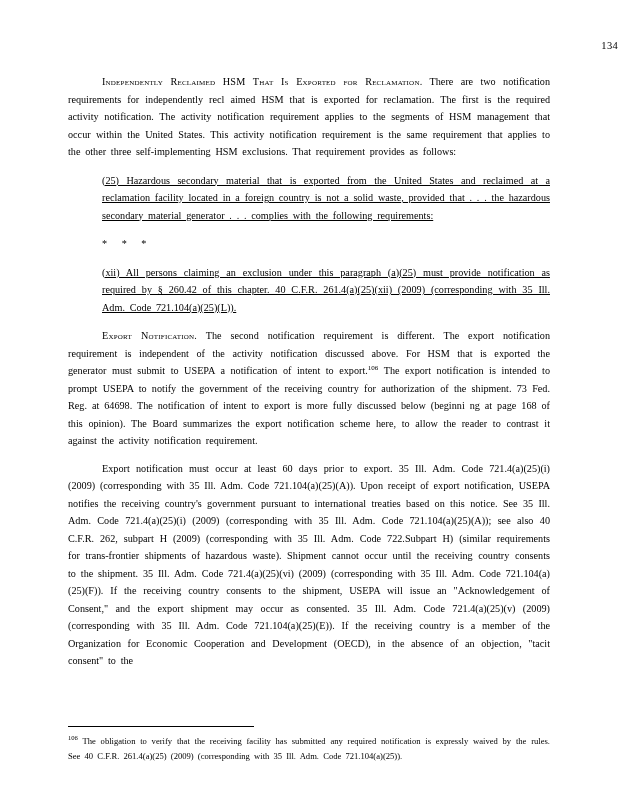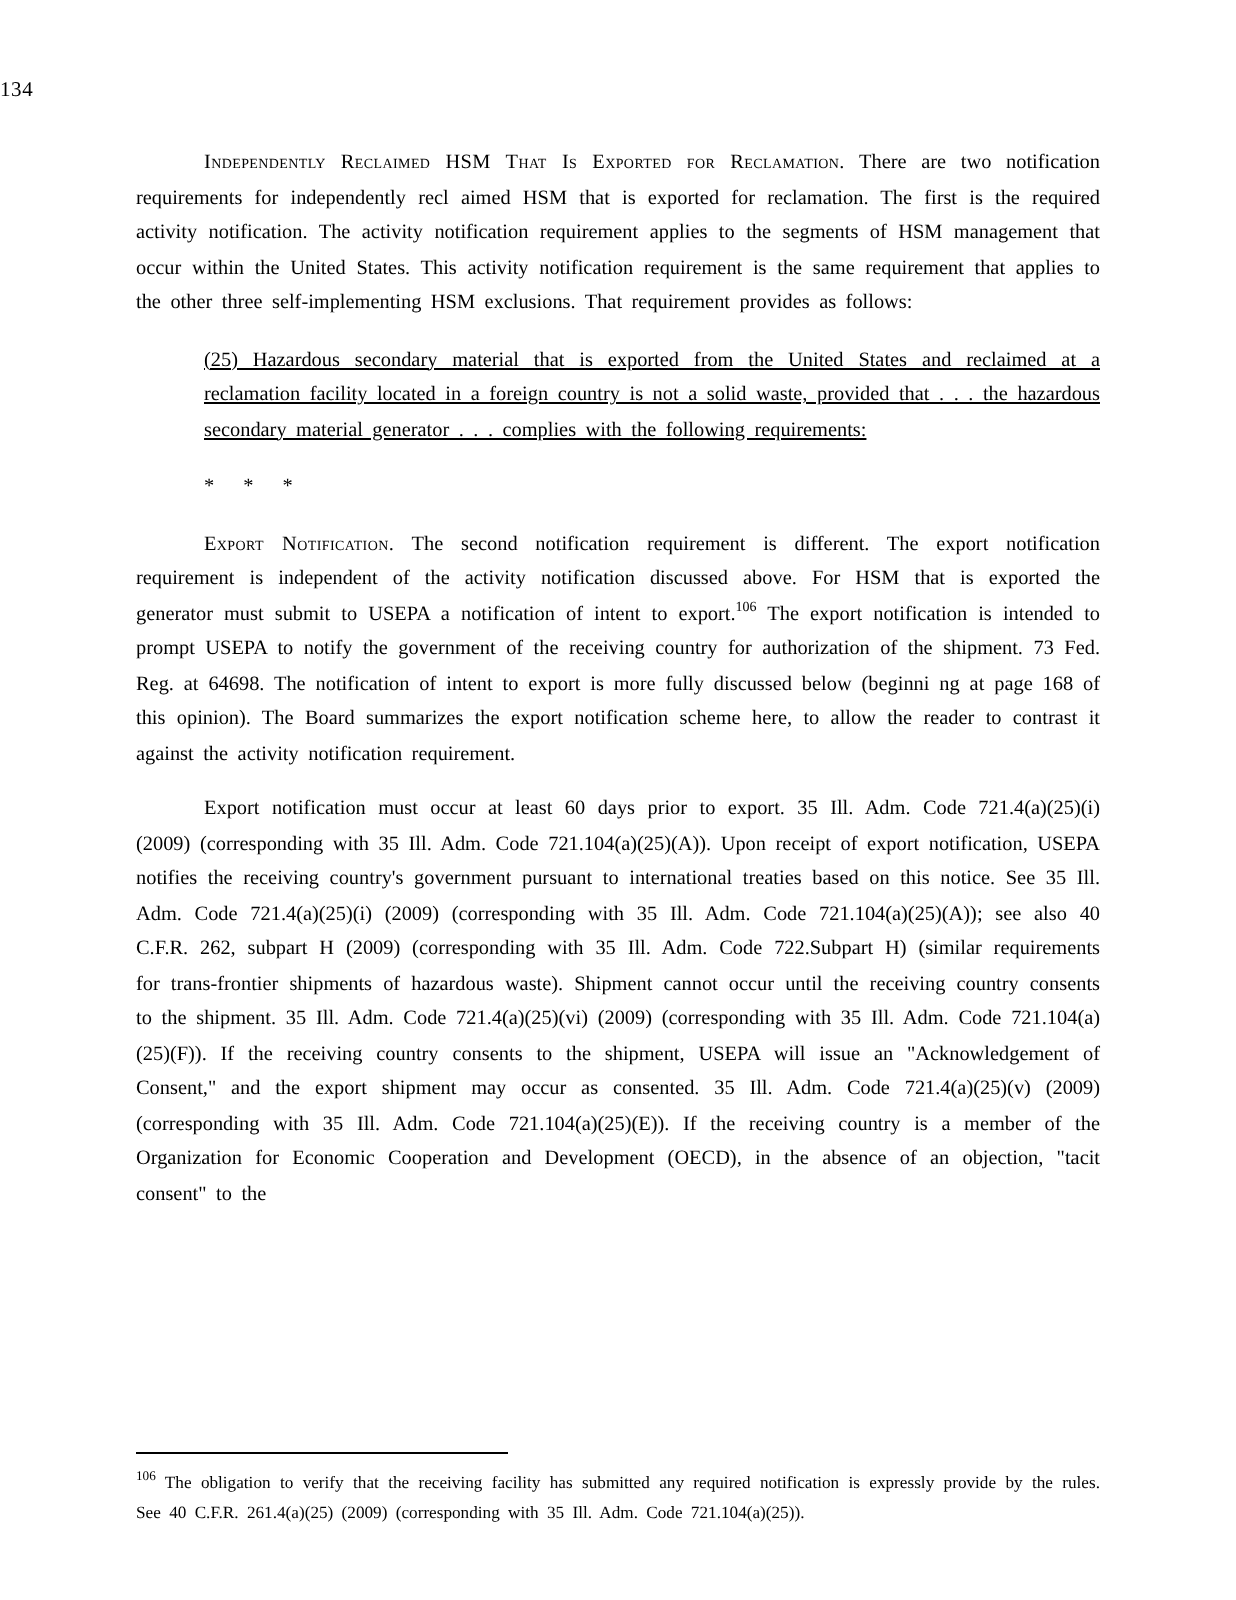--- a/index.html
+++ b/index.html
@@ -15,21 +15,21 @@
     overflow: hidden;
   }
   .page {
     position: relative;
     width: 618px;
     height: 800px;
     box-sizing: border-box;
     padding: 0;
   }
   .page-number {
-    text-align: left;
+    text-align: right;
     font-size: 10.5px;
     margin-top: 40px;
     letter-spacing: 0.3px;
   }
   .body-area {
     margin: 22px 68px 16px 68px;
   }
   p.para {
     margin: 0 0 0 0;
     font-size: 10.2px;
@@ -104,24 +104,25 @@
   <div class="page-number">134</div>
 
   <div class="body-area">
 
     <p class="para indent"><span class="smallcaps">Independently Reclaimed HSM That Is Exported for Reclamation.</span><span>  There are two notification requirements for independently recl aimed HSM that is exported for reclamation.  The first is the required activity notification.  The activity notification requirement applies to the segments of HSM management that occur within the United States.  This activity notification requirement is the same requirement that applies to the other three self-implementing HSM exclusions.  That requirement provides as follows:</span></p>
 
     <div class="blockquote"><span class="bq-indent">(25) Hazardous secondary material that is exported from the United States and reclaimed at a reclamation facility located in a foreign country is not a solid waste, provided that . . . the hazardous secondary material generator . . . complies with the following requirements:</span></div>
 
     <div class="stars">* * *</div>
 
+    <div class="blockquote"><span class="bq-indent">(xii) All persons claiming an exclusion under this paragraph (a)(25) must provide notification as required by § 260.42 of this chapter.  40 C.F.R. 261.4(a)(25)(xii) (2009) (corresponding with 35 Ill. Adm. Code 721.104(a)(25)(L)).</span></div>
 
     <p class="para indent" style="margin-top:11px;"><span class="smallcaps">Export Notification.</span><span>  The second notification requirement is different.  The export notification requirement is independent of the activity notification discussed above.  For HSM that is exported the generator must submit to USEPA a notification of intent to export.</span><sup class="fnref">106</sup><span>  The export notification is intended to prompt USEPA to notify the government of the receiving country for authorization of the shipment.  73 Fed. Reg. at 64698.  The notification of intent to export is more fully discussed below (beginni ng at page 168 of this opinion).  The Board summarizes the export notification scheme here, to allow the reader to contrast it against the activity notification requirement.</span></p>
 
     <p class="para indent"><span>Export notification must occur at least 60 days prior to export.  35 Ill. Adm. Code 721.4(a)(25)(i) (2009) (corresponding with 35 Ill. Adm. Code 721.104(a)(25)(A)).  Upon receipt of export notification, USEPA notifies the receiving country's government pursuant to international treaties based on this notice.  </span><span class="italic">See</span><span> 35 Ill. Adm. Code 721.4(a)(25)(i) (2009) (corresponding with 35 Ill. Adm. Code 721.104(a)(25)(A)); </span><span class="italic">see also</span><span> 40 C.F.R. 262, subpart H (2009) (corresponding with 35 Ill. Adm. Code 722.Subpart H) (similar requirements for trans-frontier shipments of hazardous waste).  Shipment cannot occur until the receiving country consents to the shipment.  35 Ill. Adm. Code 721.4(a)(25)(vi) (2009) (corresponding with 35 Ill. Adm. Code 721.104(a)(25)(F)).  If the receiving country consents to the shipment, USEPA will issue an "Acknowledgement of Consent," and the export shipment may occur as consented.  35 Ill. Adm. Code 721.4(a)(25)(v) (2009) (corresponding with 35 Ill. Adm. Code 721.104(a)(25)(E)).  If the receiving country is a member of the Organization for Economic Cooperation and Development (OECD), in the absence of an objection, "tacit consent" to the</span></p>
 
   </div>
 
   <div class="footnote-rule"></div>
 
-  <div class="footnote"><sup>106</sup><span> The obligation to verify that the receiving facility has submitted any required notification is expressly provide by the rules.  </span><span class="italic">See</span><span> 40 C.F.R. 261.4(a)(25) (2009) (corresponding with 35 Ill. Adm. Code 721.104(a)(25)).</span></div>
+  <div class="footnote"><sup>106</sup><span> The obligation to verify that the receiving facility has submitted any required notification is expressly waived by the rules.  </span><span class="italic">See</span><span> 40 C.F.R. 261.4(a)(25) (2009) (corresponding with 35 Ill. Adm. Code 721.104(a)(25)).</span></div>
 
 </div>
 
 </body></html>

